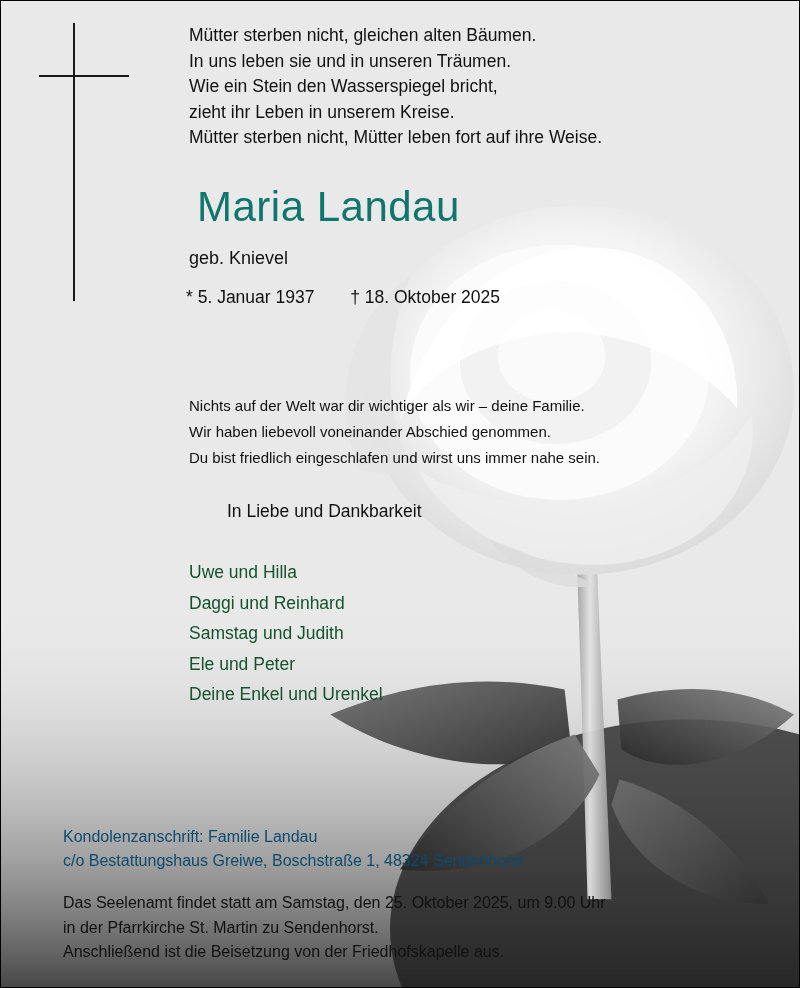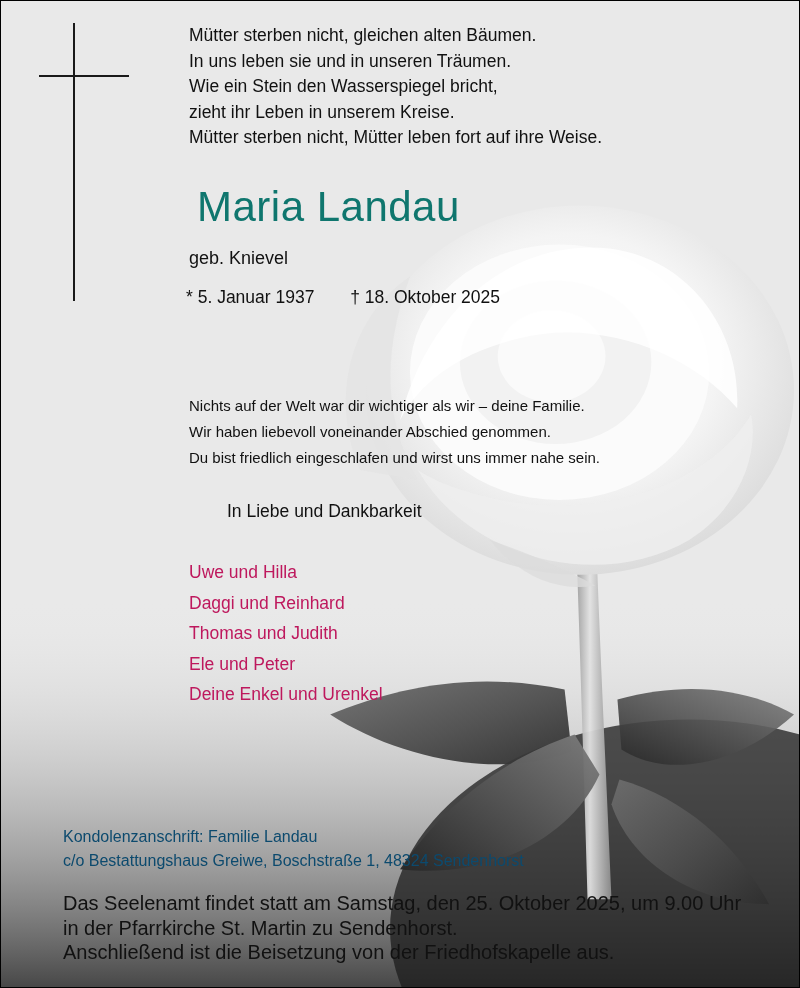--- a/index.html
+++ b/index.html
@@ -111,39 +111,39 @@
     font-size: 17.5px;
     color: #111;
     margin-left: 38px;
   }
   .survivors {
     position: absolute;
     left: 160px;
     top: 556px;
     font-size: 17.5px;
     line-height: 30.5px;
-    color: #be185d;
+    color: #14532d;
   }
   .survivors div {
     white-space: pre;
   }
   .condolence {
     position: absolute;
     left: 34px;
     top: 824px;
     font-size: 16px;
     line-height: 24px;
     color: #0c4a6e;
     white-space: pre;
   }
   .service {
     position: absolute;
     left: 34px;
     top: 890px;
-    font-size: 20px;
+    font-size: 16px;
     line-height: 24.5px;
     color: #111;
     white-space: pre;
   }
 </style>
 </head>
 <body>
 
 <div id="page">
 
@@ -221,21 +221,21 @@
 
     <div class="message">Nichts auf der Welt war dir wichtiger als wir – deine Familie.
 Wir haben liebevoll voneinander Abschied genommen.
 Du bist friedlich eingeschlafen und wirst uns immer nahe sein.</div>
 
     <div class="gratitude">In Liebe und Dankbarkeit</div>
 
     <div class="survivors">
       <div>Uwe und Hilla</div>
       <div>Daggi und Reinhard</div>
-      <div>Thomas und Judith</div>
+      <div>Samstag und Judith</div>
       <div>Ele und Peter</div>
       <div>Deine Enkel und Urenkel</div>
     </div>
 
     <div class="condolence">Kondolenzanschrift: Familie Landau
 c/o Bestattungshaus Greiwe, Boschstraße 1, 48324 Sendenhorst</div>
 
     <div class="service">Das Seelenamt findet statt am Samstag, den 25. Oktober 2025, um 9.00 Uhr
 in der Pfarrkirche St. Martin zu Sendenhorst.
 Anschließend ist die Beisetzung von der Friedhofskapelle aus.</div>

